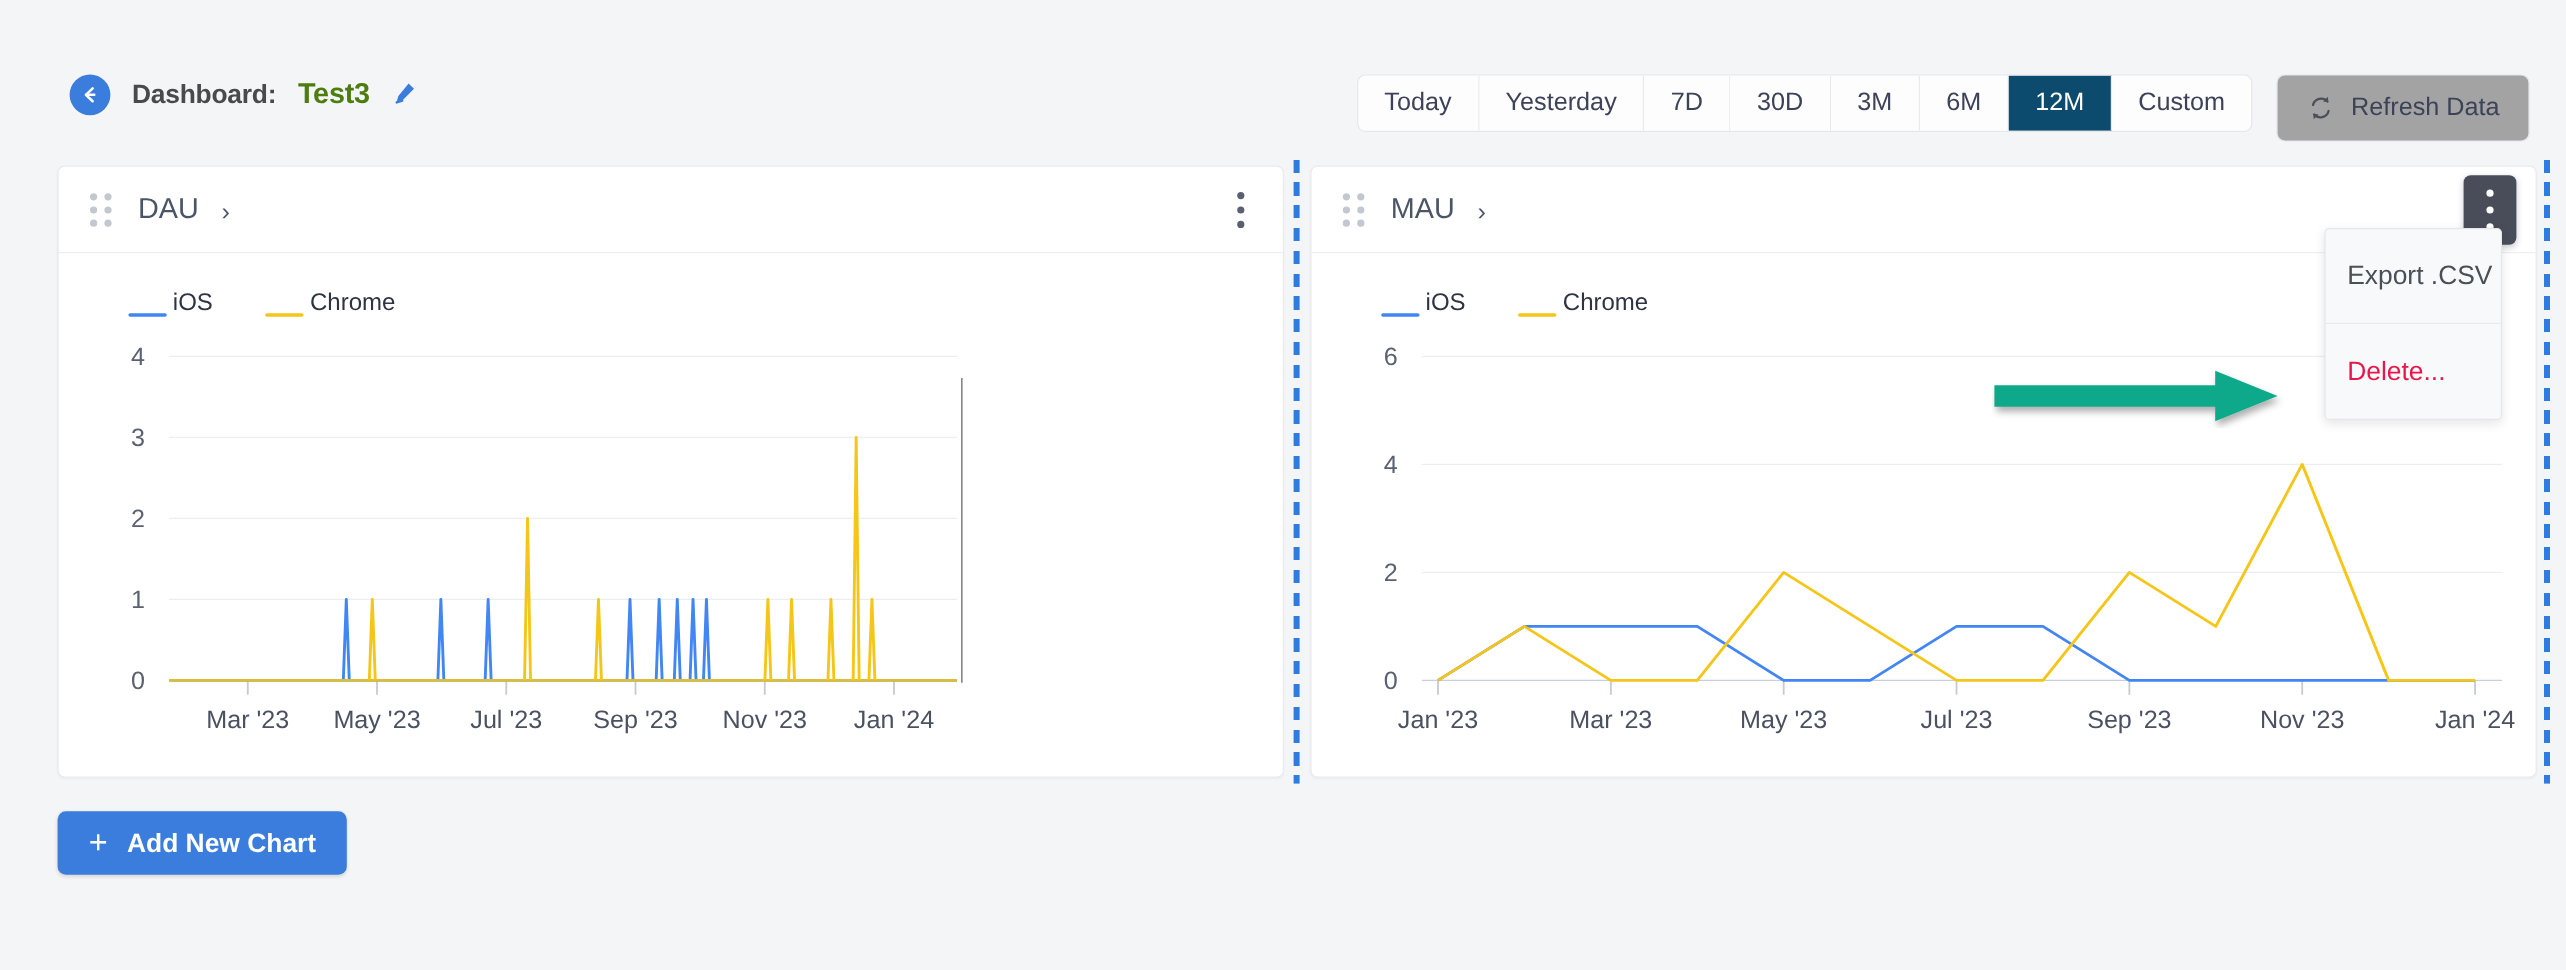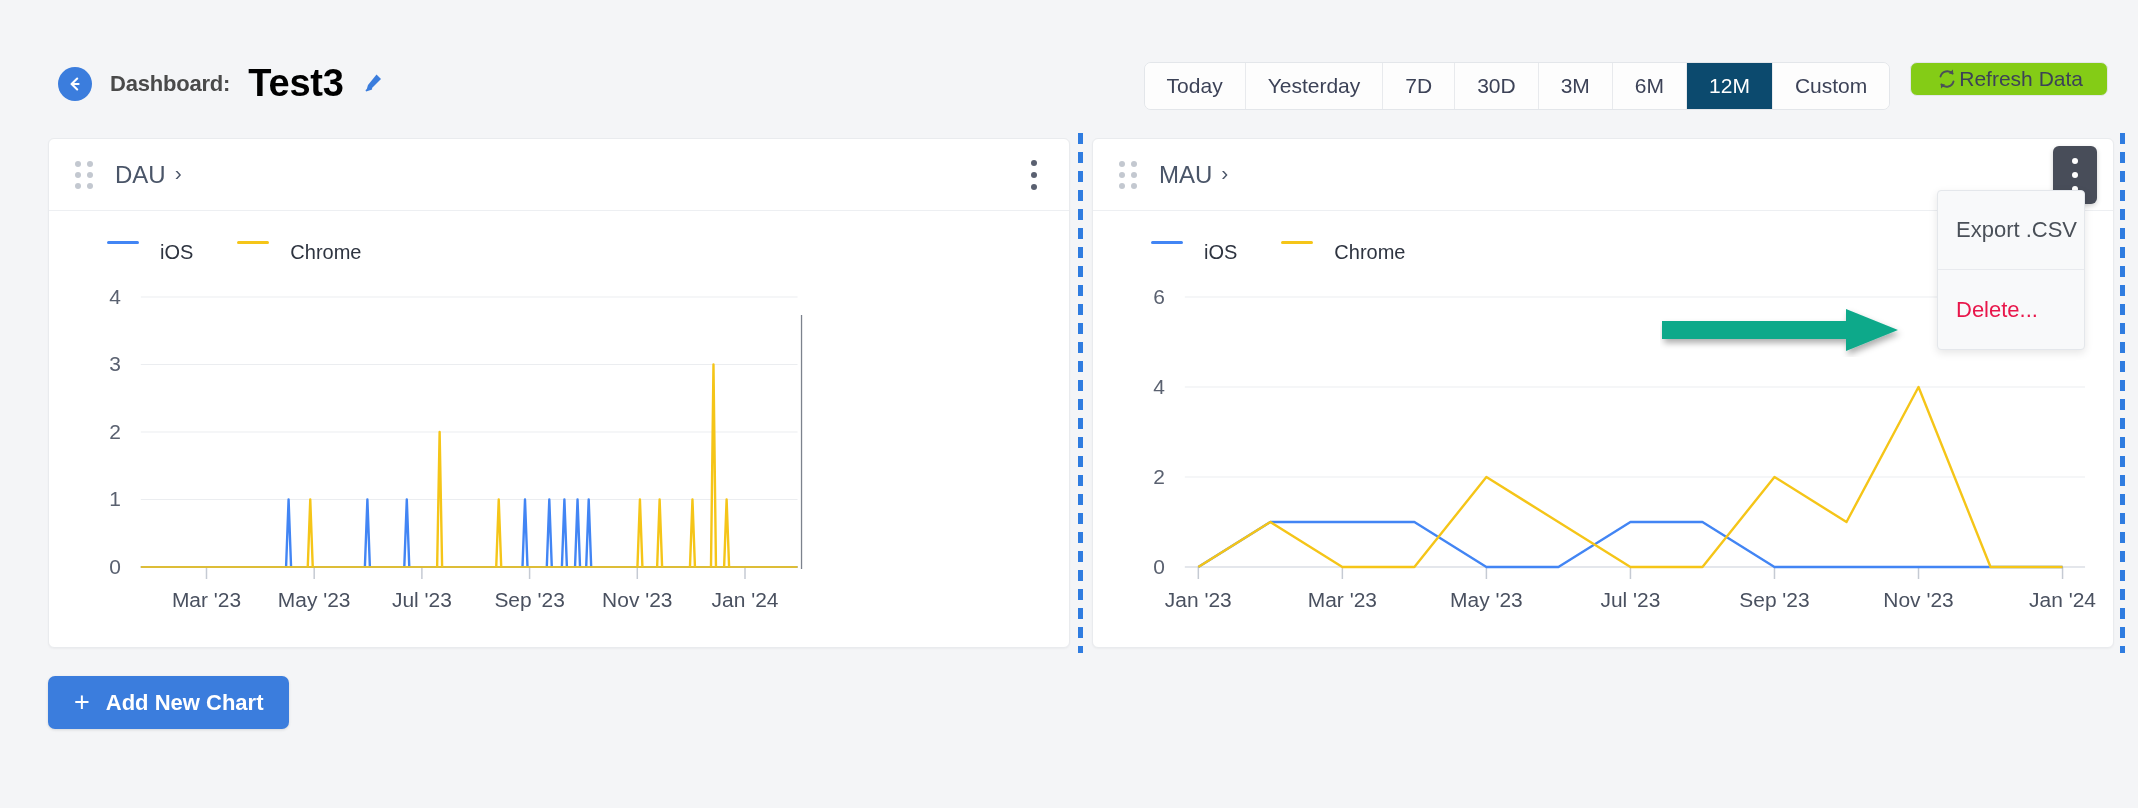--- a/index.html
+++ b/index.html
@@ -24,44 +24,44 @@
   .back-btn {
     width: 34px; height: 34px; border-radius: 50%;
     background: #3b7ddd; display: flex; align-items: center; justify-content: center;
     cursor: pointer; flex: none;
   }
   .back-btn svg { display: block; }
   .dash-label {
     font-size: 22px; font-weight: bold; color: #4a4a4a; letter-spacing: -0.2px;
   }
   .dash-name {
-    font-size: 38px; font-weight: bold; color: #000000; letter-spacing: -0.2px;
+    font-size: 24px; font-weight: bold; color: #4d7c0f; letter-spacing: -0.2px;
   }
   .edit-icon { display: flex; align-items: center; cursor: pointer; }
 
   
   .range-area {
     position: absolute; right: 30px; top: 62px;
     display: flex; align-items: stretch; gap: 20px; text-align: right;
   }
   .btn-group {
     display: flex; background: #fdfdfd; border: 1px solid #e3e6ea;
     border-radius: 7px; overflow: hidden; height: 48px;
   }
   .range-btn {
     display: flex; align-items: center; justify-content: center;
     padding: 0 22px; font-size: 21px; color: #3c4257; background: #fdfdfd;
     border-right: 1px solid #e8eaed; cursor: pointer; white-space: nowrap;
   }
   .range-btn:last-child { border-right: none; }
   .range-btn.active { background: #0c4a6e; color: #ffffff; }
   .refresh-btn {
-    display: flex; align-items: center; padding: 0 24px;
-    background: #84cc16; border: 1px solid #e3e6ea; border-radius: 7px;
-    font-size: 21px; color: #3c4257; cursor: pointer; height: 34px;
+    display: flex; align-items: center; gap: 13px; padding: 0 24px;
+    background: #a3a3a3; border: 1px solid #e3e6ea; border-radius: 7px;
+    font-size: 21px; color: #3c4257; cursor: pointer; height: 56px;
     white-space: nowrap;
   }
 
   
   .card {
     position: absolute;
     background: #ffffff;
     border: 1px solid #e9ebee;
     border-radius: 6px;
     box-shadow: 0 1px 2px rgba(0,0,0,0.04);
@@ -73,21 +73,21 @@
     height: 72px; border-bottom: 1px solid #edeff2;
     display: flex; align-items: center; padding: 0 26px;
     position: relative;
   }
   .drag-handle {
     display: grid; grid-template-columns: repeat(2, 6px); grid-template-rows: repeat(3, 6px);
     gap: 5px 6px; cursor: grab; flex: none;
   }
   .drag-handle i { width: 6px; height: 6px; border-radius: 50%; background: #c3c8d0; display: block; }
   .card-title {
-    margin-left: 22px; font-size: 24px; color: #4a5568; display: flex; align-items: flex-start; gap: 9px;
+    margin-left: 22px; font-size: 24px; color: #4a5568; display: flex; align-items: flex-end; gap: 19px;
     cursor: pointer;
   }
   .card-title .chev { font-size: 21px; color: #4a5568; }
 
   .kebab {
     position: absolute; right: 22px; top: 50%; transform: translateY(-50%);
     width: 26px; height: 38px; display: flex; flex-direction: column;
     align-items: center; justify-content: center; gap: 6px; cursor: pointer;
     border-radius: 6px;
   }
@@ -95,21 +95,21 @@
   .kebab.active {
     width: 44px; height: 58px; right: 16px; background: #484d59; gap: 8px;
     box-shadow: 0 2px 5px rgba(0,0,0,0.18);
   }
   .kebab.active i { background: #ffffff; }
 
   .card-body { position: relative; height: 437px; }
 
   
   .legend { position: absolute; left: 58px; top: 30px; display: flex; gap: 44px; align-items: center; }
-  .legend-item { display: flex; align-items: flex-start; gap: 21px; cursor: pointer; }
+  .legend-item { display: flex; align-items: flex-end; gap: 5px; cursor: pointer; }
   .legend-swatch { width: 32px; height: 3px; border-radius: 2px; display: block; }
   .legend-label { font-size: 20px; color: #2e3440; }
 
   
   .chart-area { position: absolute; left: 0; top: 78px; width: 100%; height: 340px; }
   .chart-area svg { display: block; width: 100%; height: 100%; }
 
   
   .sel-line {
     position: absolute; top: 133px; width: 5px; height: 520px;

